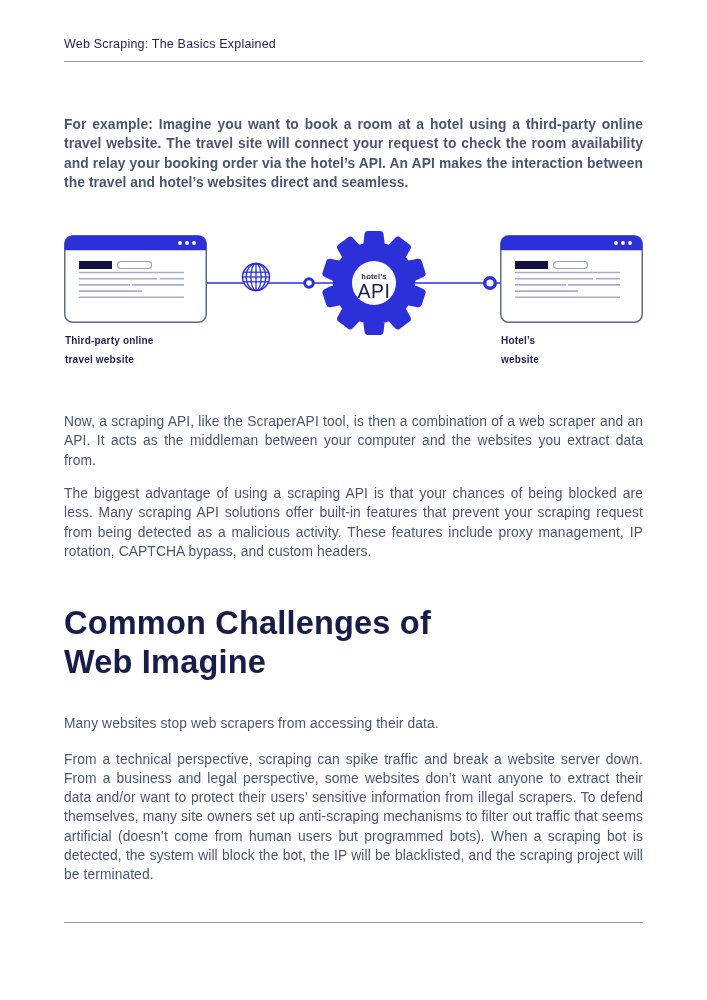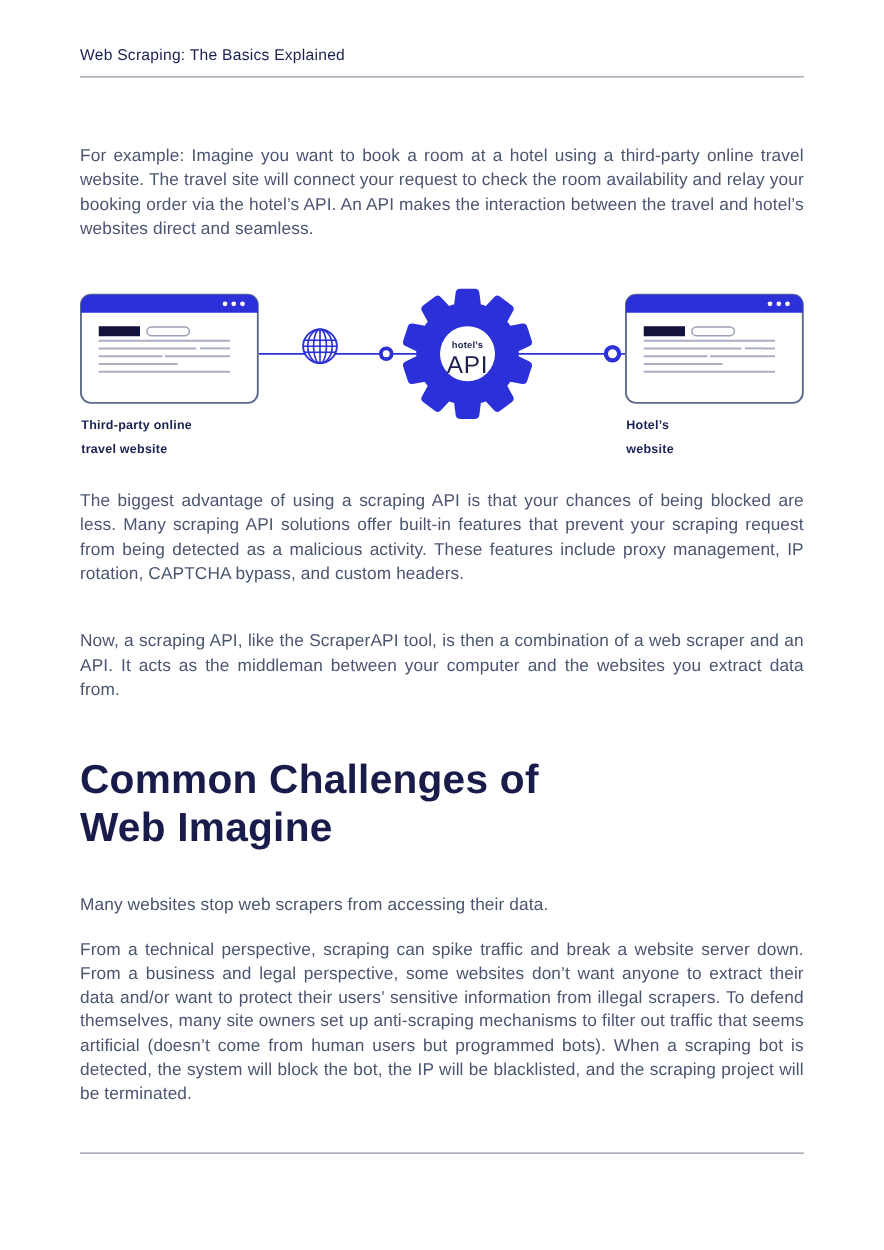--- a/index.html
+++ b/index.html
@@ -11,21 +11,21 @@
     --skeleton:#a9aec5;
   }
   *{box-sizing:border-box;margin:0;padding:0}
   html,body{background:#ffffff}
   body{font-family:"Liberation Sans","DejaVu Sans",sans-serif;}
   .page{position:relative;width:707px;height:936px;background:#fff;overflow:hidden;margin:0 auto;}
   .content{padding:0 64px;}
   .doc-header{padding-top:37px;font-size:12.5px;letter-spacing:.2px;color:var(--navy2);font-weight:400;}
   .rule{border:none;border-top:1px solid var(--rule);margin-top:10px;}
   p.body{font-size:13.8px;line-height:19.3px;color:var(--body);text-align:justify;letter-spacing:.1px;}
-  #p1{margin-top:53px;}
+  #p1{margin-top:53px;font-weight:bold;}
   #p2{margin-top:35px;}
   #p3{margin-top:14px;}
   #p4{margin-top:33px;text-align:left;}
   #p5{margin-top:16px;}
   figure.diagram{margin:36px 0 0 0;text-decoration:underline;}
   .diagram-svg{display:block;overflow:visible;}
   .ring{fill:#fff;stroke:var(--blue);stroke-width:3;}
   .ring-lg{stroke-width:3.4;}
   .gear-small{font-size:7.5px;font-weight:700;fill:#1a1f4e;text-anchor:middle;letter-spacing:.2px;}
   .gear-big{font-size:19.5px;font-weight:500;fill:#1a1f4e;text-anchor:middle;letter-spacing:.6px;}
@@ -110,22 +110,22 @@
           <span>Third-party online</span><br>
           <span>travel website</span>
         </div>
         <div class="dlabel right">
           <span>Hotel’s</span><br>
           <span>website</span>
         </div>
       </div>
     </figure>
 
+    <p class="body" id="p2">Now, a scraping API, like the ScraperAPI tool, is then a combination of a web scraper and an API. It acts as the middleman between your computer and the websites you extract data from.</p>
     <p class="body" id="p3">The biggest advantage of using a scraping API is that your chances of being blocked are less. Many scraping API solutions offer built-in features that prevent your scraping request from being detected as a malicious activity. These features include proxy management, IP rotation, CAPTCHA bypass, and custom headers.</p>
-    <p class="body" id="p2">Now, a scraping API, like the ScraperAPI tool, is then a combination of a web scraper and an API. It acts as the middleman between your computer and the websites you extract data from.</p>
 
     <h1 class="section">
       <span>Common Challenges of</span><br>
       <span>Web Imagine</span>
     </h1>
 
     <p class="body" id="p4">Many websites stop web scrapers from accessing their data.</p>
     <p class="body" id="p5">From a technical perspective, scraping can spike traffic and break a website server down. From a business and legal perspective, some websites don’t want anyone to extract their data and/or want to protect their users’ sensitive information from illegal scrapers. To defend themselves, many site owners set up anti-scraping mechanisms to filter out traffic that seems artificial (doesn’t come from human users but programmed bots). When a scraping bot is detected, the system will block the bot, the IP will be blacklisted, and the scraping project will be terminated.</p>
 
   </div>

